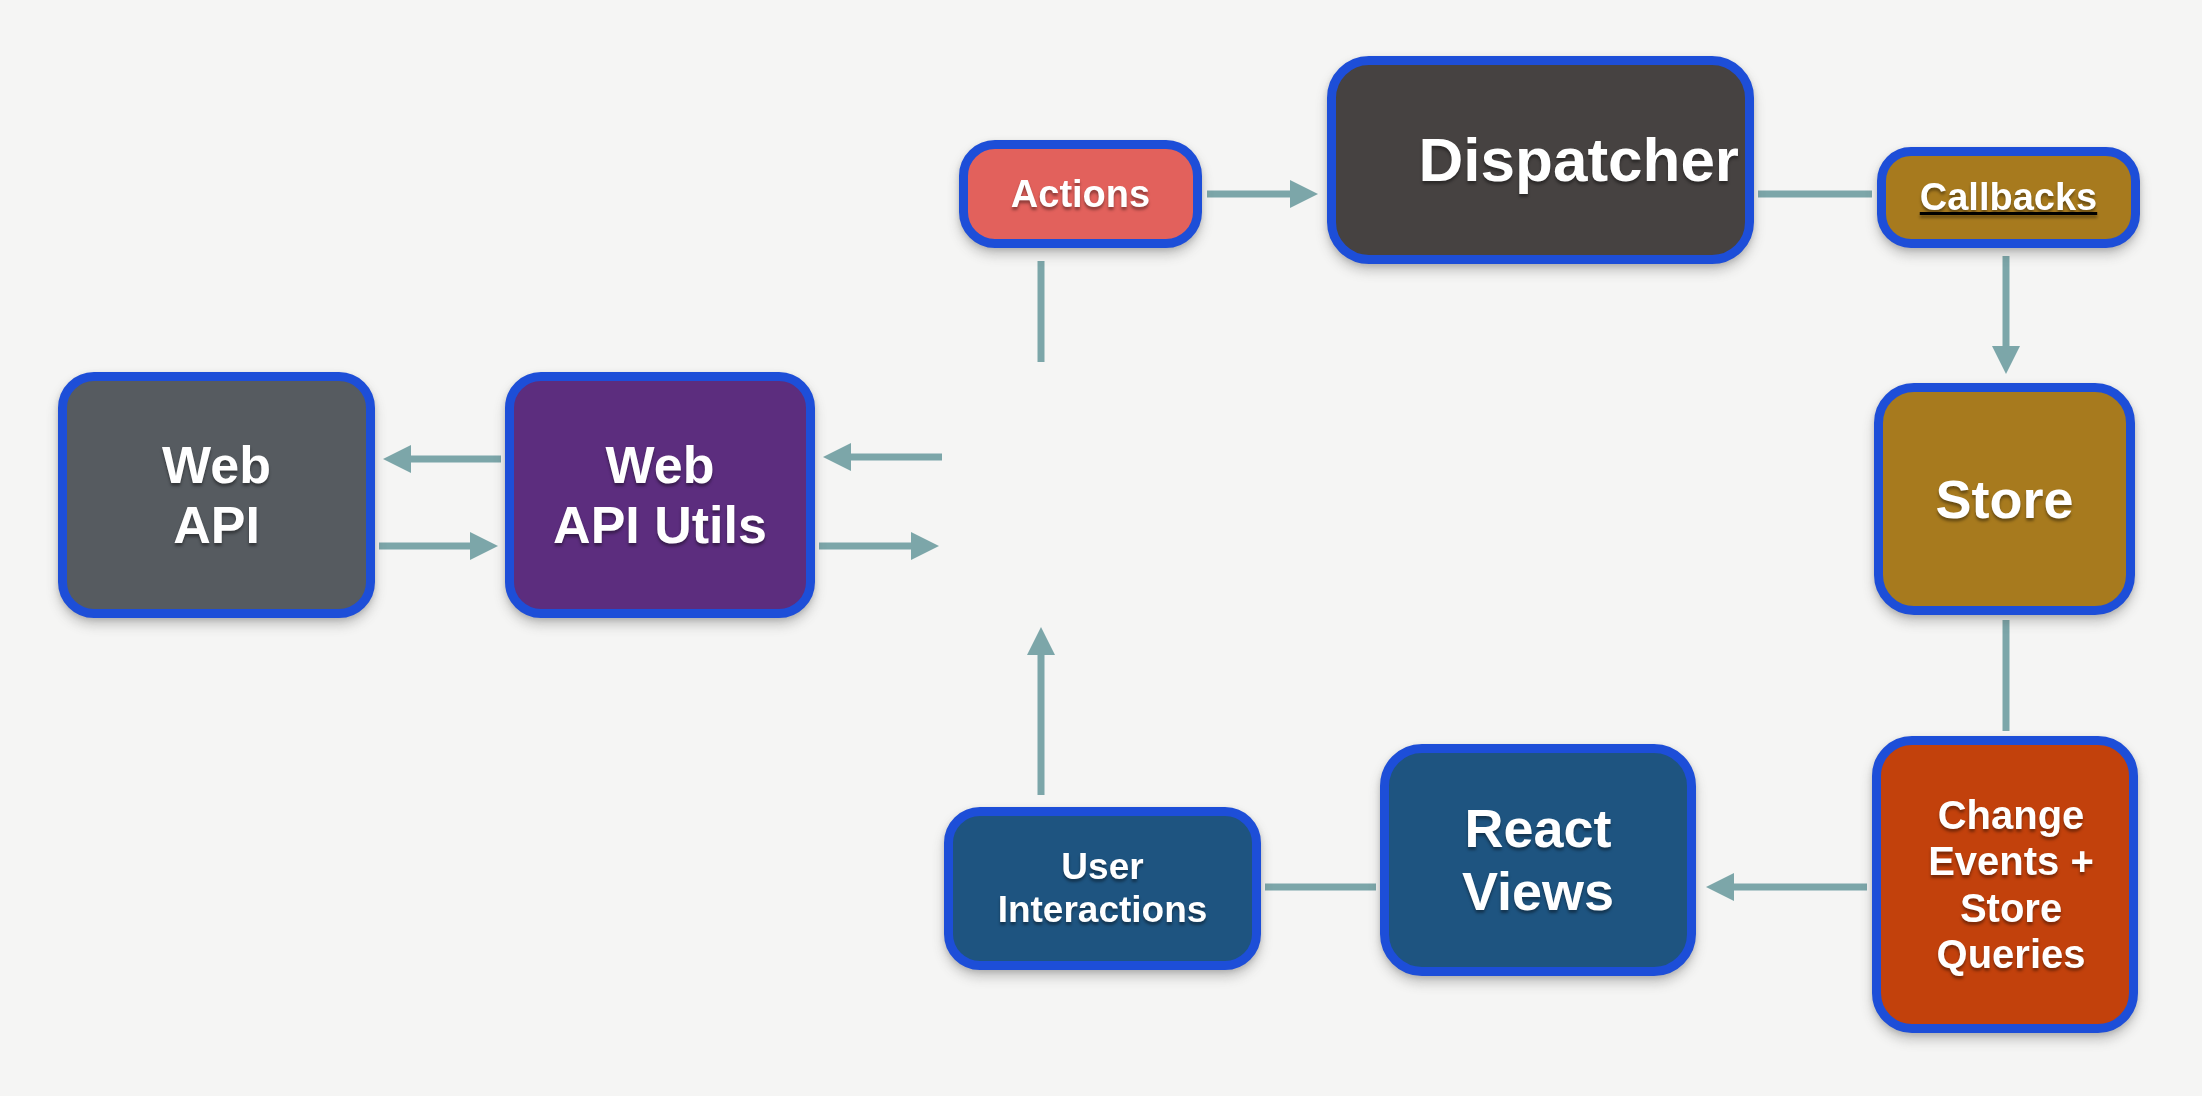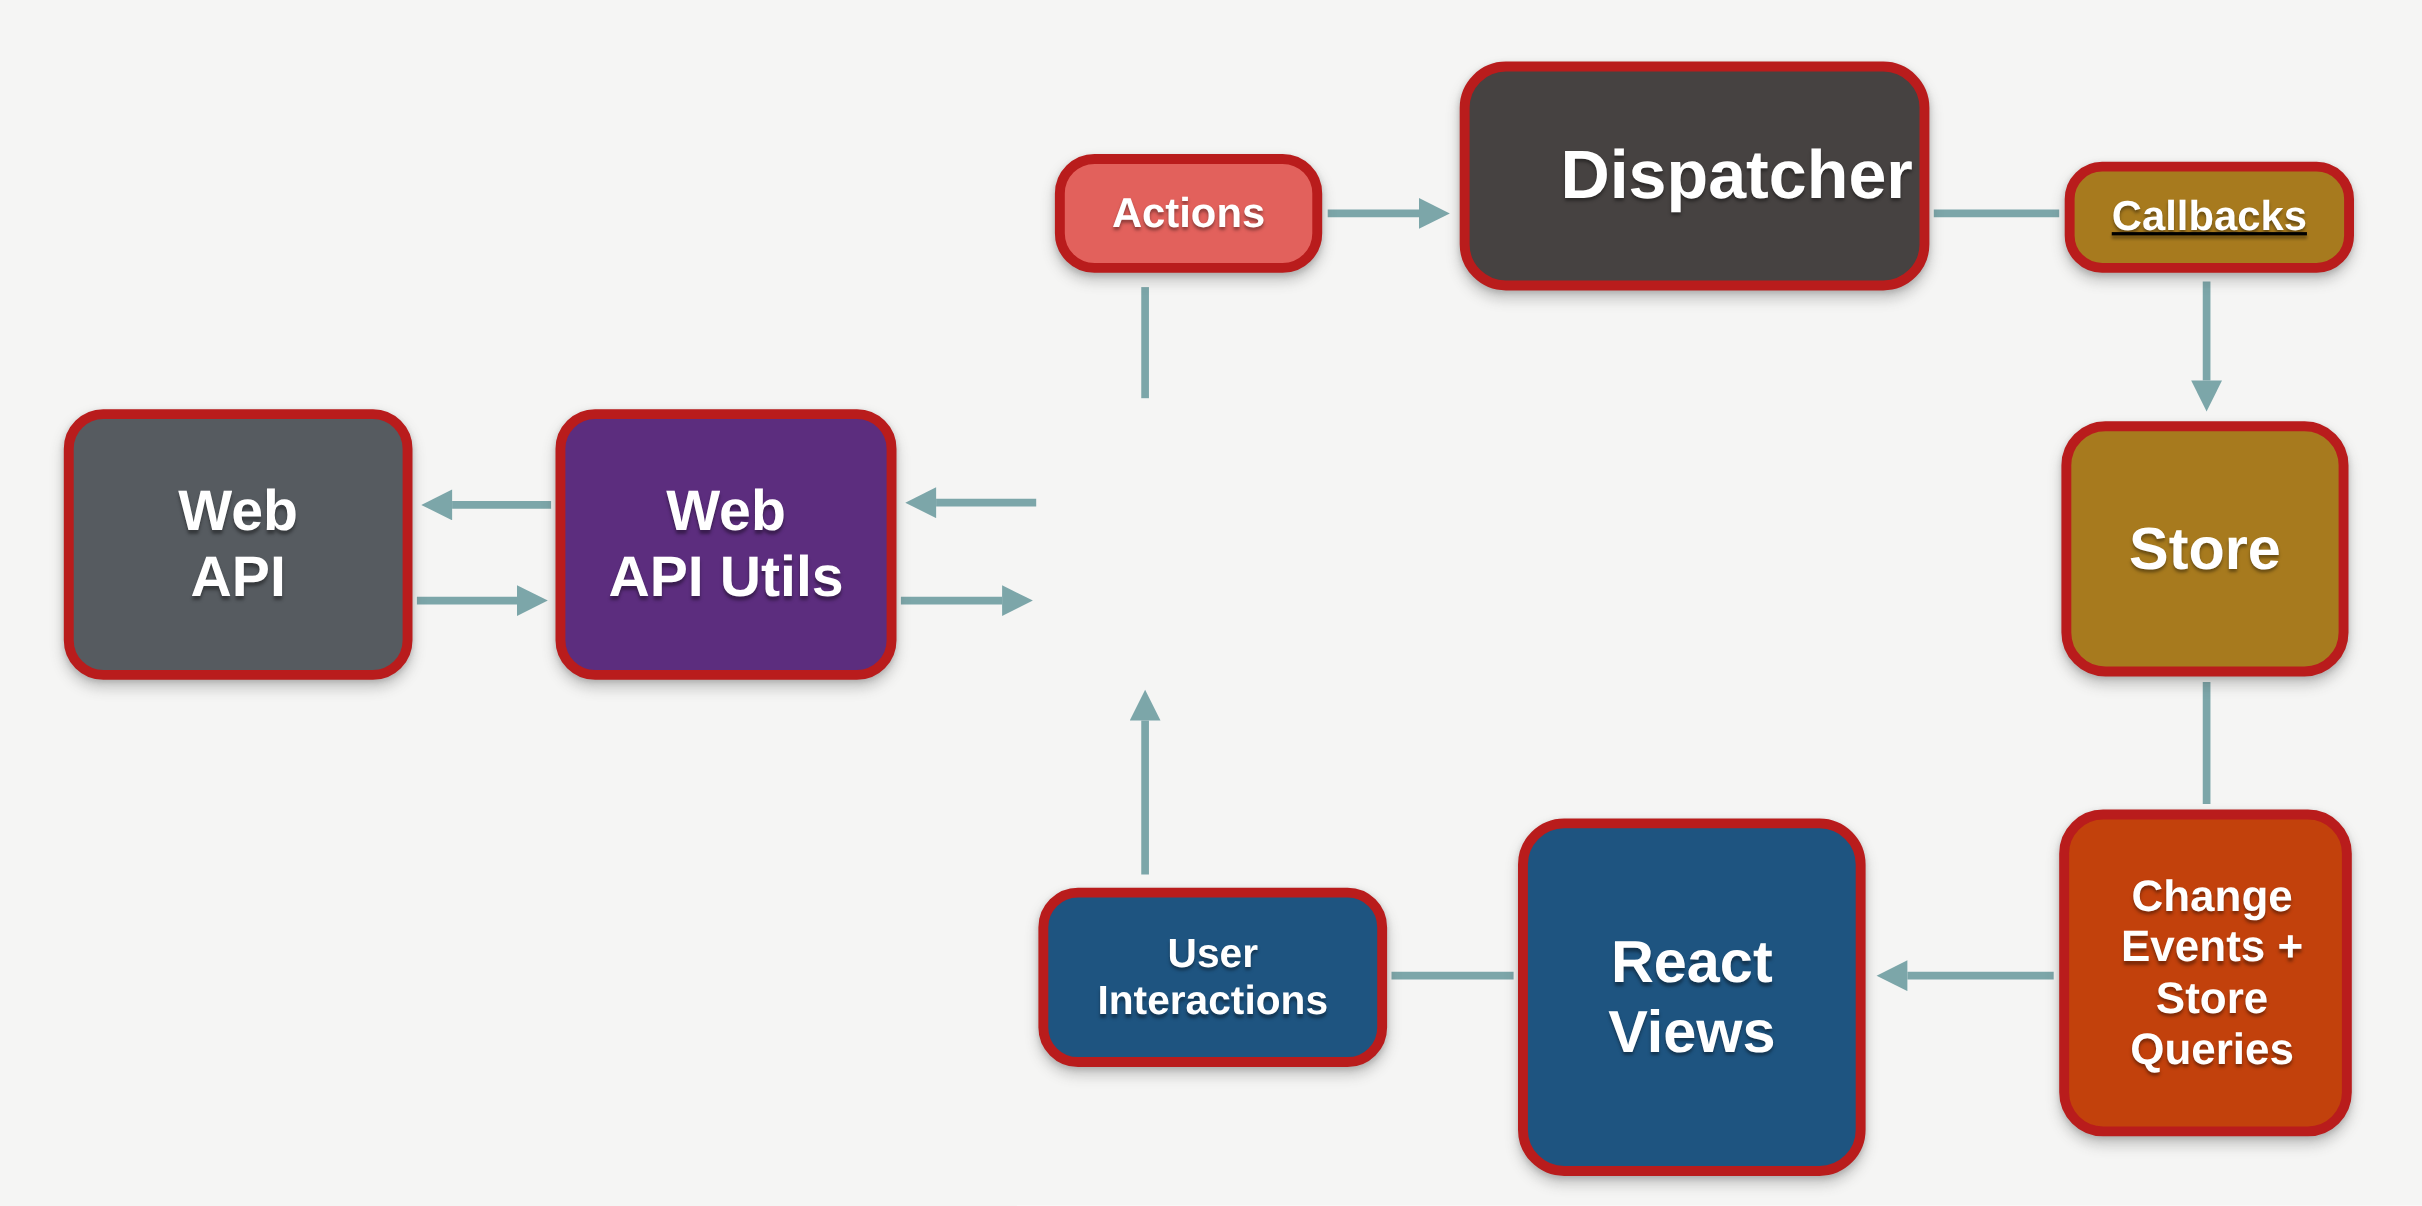--- a/index.html
+++ b/index.html
@@ -21,21 +21,21 @@
     height: 1096px;
     color: #7ca6a9;
   }
   svg.connectors line {
     stroke: currentColor;
     stroke-width: 7;
   }
   .node {
     position: absolute;
     box-sizing: border-box;
-    border: 9px solid #b91c1c;
+    border: 9px solid #1d4ed8;
     display: flex;
     align-items: center;
     justify-content: center;
     text-align: center;
     box-shadow: 0 7px 12px rgba(70,70,70,0.28), 0 2px 5px rgba(70,70,70,0.18);
   }
   .node .label {
     color: #ffffff;
     font-weight: 700;
     white-space: pre-line;
@@ -45,21 +45,21 @@
   }
   
   .n-web-api            { left:  58px; top: 372px; width: 317px; height: 246px; border-radius: 36px; font-size: 52px; }
   .n-web-api-utils      { left: 505px; top: 372px; width: 310px; height: 246px; border-radius: 36px; font-size: 52px; }
   .n-action-creators    { left: 946px; top: 369px; width: 314px; height: 249px; border-radius: 38px; font-size: 52px; }
   .n-actions            { left: 959px; top: 140px; width: 243px; height: 108px; border-radius: 36px; font-size: 38px; }
   .n-dispatcher         { left:1327px; top:  56px; width: 427px; height: 208px; border-radius: 42px; font-size: 62px; }
   .n-callbacks          { left:1877px; top: 147px; width: 263px; height: 101px; border-radius: 34px; font-size: 38px; }
   .n-store              { left:1874px; top: 383px; width: 261px; height: 232px; border-radius: 40px; font-size: 54px; }
   .n-change-events      { left:1872px; top: 736px; width: 266px; height: 297px; border-radius: 40px; font-size: 40px; }
-  .n-react-views        { left:1380px; top: 744px; width: 316px; height: 325px; border-radius: 42px; font-size: 54px; }
+  .n-react-views        { left:1380px; top: 744px; width: 316px; height: 232px; border-radius: 42px; font-size: 54px; }
   .n-user-interactions  { left: 944px; top: 807px; width: 317px; height: 163px; border-radius: 36px; font-size: 37px; }
 </style>
 </head>
 <body>
 
 <div class="stage" style="background-color: rgb(245, 245, 244);">
 
   <svg class="connectors" viewBox="0 0 2202 1096" style="color: rgb(124, 166, 169);">
     <defs>
       <marker id="ah" viewBox="0 0 10 10" refX="0" refY="5" markerWidth="30" markerHeight="28" orient="auto" markerUnits="userSpaceOnUse">

